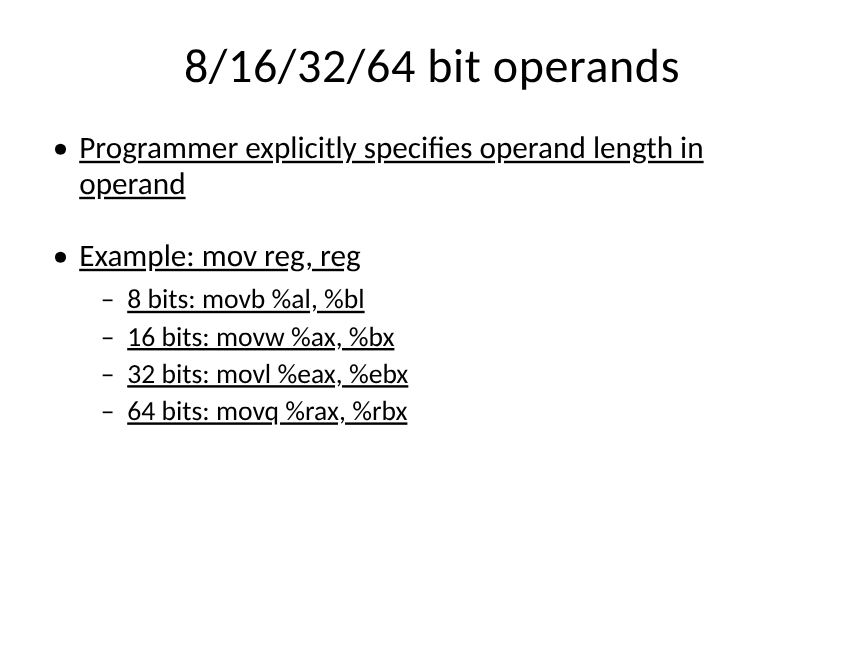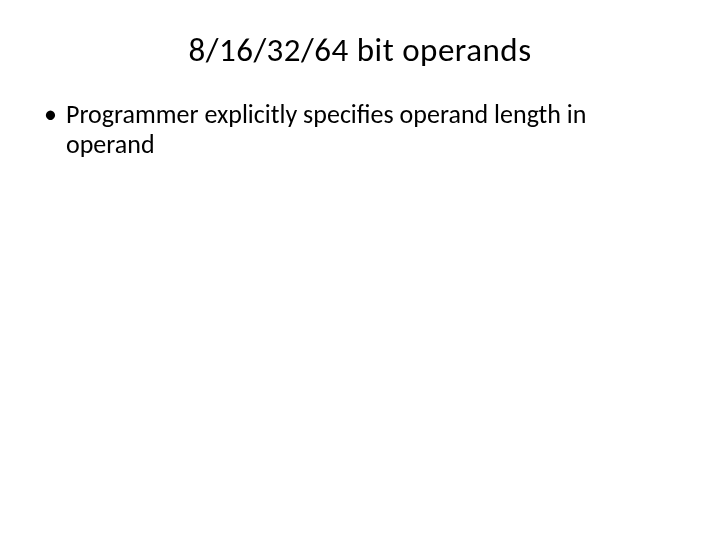--- a/index.html
+++ b/index.html
@@ -13,36 +13,37 @@
     overflow: hidden;
   }
   .slide {
     box-sizing: border-box;
     width: 720px;
     height: 540px;
     padding: 20px 40px 20px 40px;
   }
   .title {
     text-align: center;
-    font-size: 33px;
+    font-size: 40px;
     font-weight: 400;
     margin: 10px 0 30px 0;
     letter-spacing: 0.5px;
   }
   ul.top {
     list-style: none;
     padding: 0;
     margin: 0;
   }
   ul.top > li {
     position: relative;
     padding-left: 26px;
     font-size: 26px;
     line-height: 1.15;
     margin-bottom: 30px;
+    text-decoration: underline;
   }
   ul.top > li::before {
     content: "•";
     position: absolute;
     left: 4px;
     top: 0;
     color: #000;
     font-size: 26px;
   }
   ul.sub {
@@ -68,14 +69,31 @@
 </head>
 <body>
 
 <div class="slide">
   <div class="title">8/16/32/64 bit operands</div>
 
   <ul class="top">
     <li>
       <span>Programmer explicitly specifies operand length in operand</span>
     </li>
+    <li>
+      <span>Example: mov reg, reg</span>
+      <ul class="sub">
+        <li>
+          <span>8 bits: movb %al, %bl</span>
+        </li>
+        <li>
+          <span>16 bits: movw %ax, %bx</span>
+        </li>
+        <li>
+          <span>32 bits: movl %eax, %ebx</span>
+        </li>
+        <li>
+          <span>64 bits: movq %rax, %rbx</span>
+        </li>
+      </ul>
+    </li>
   </ul>
 </div>
 
 </body></html>

